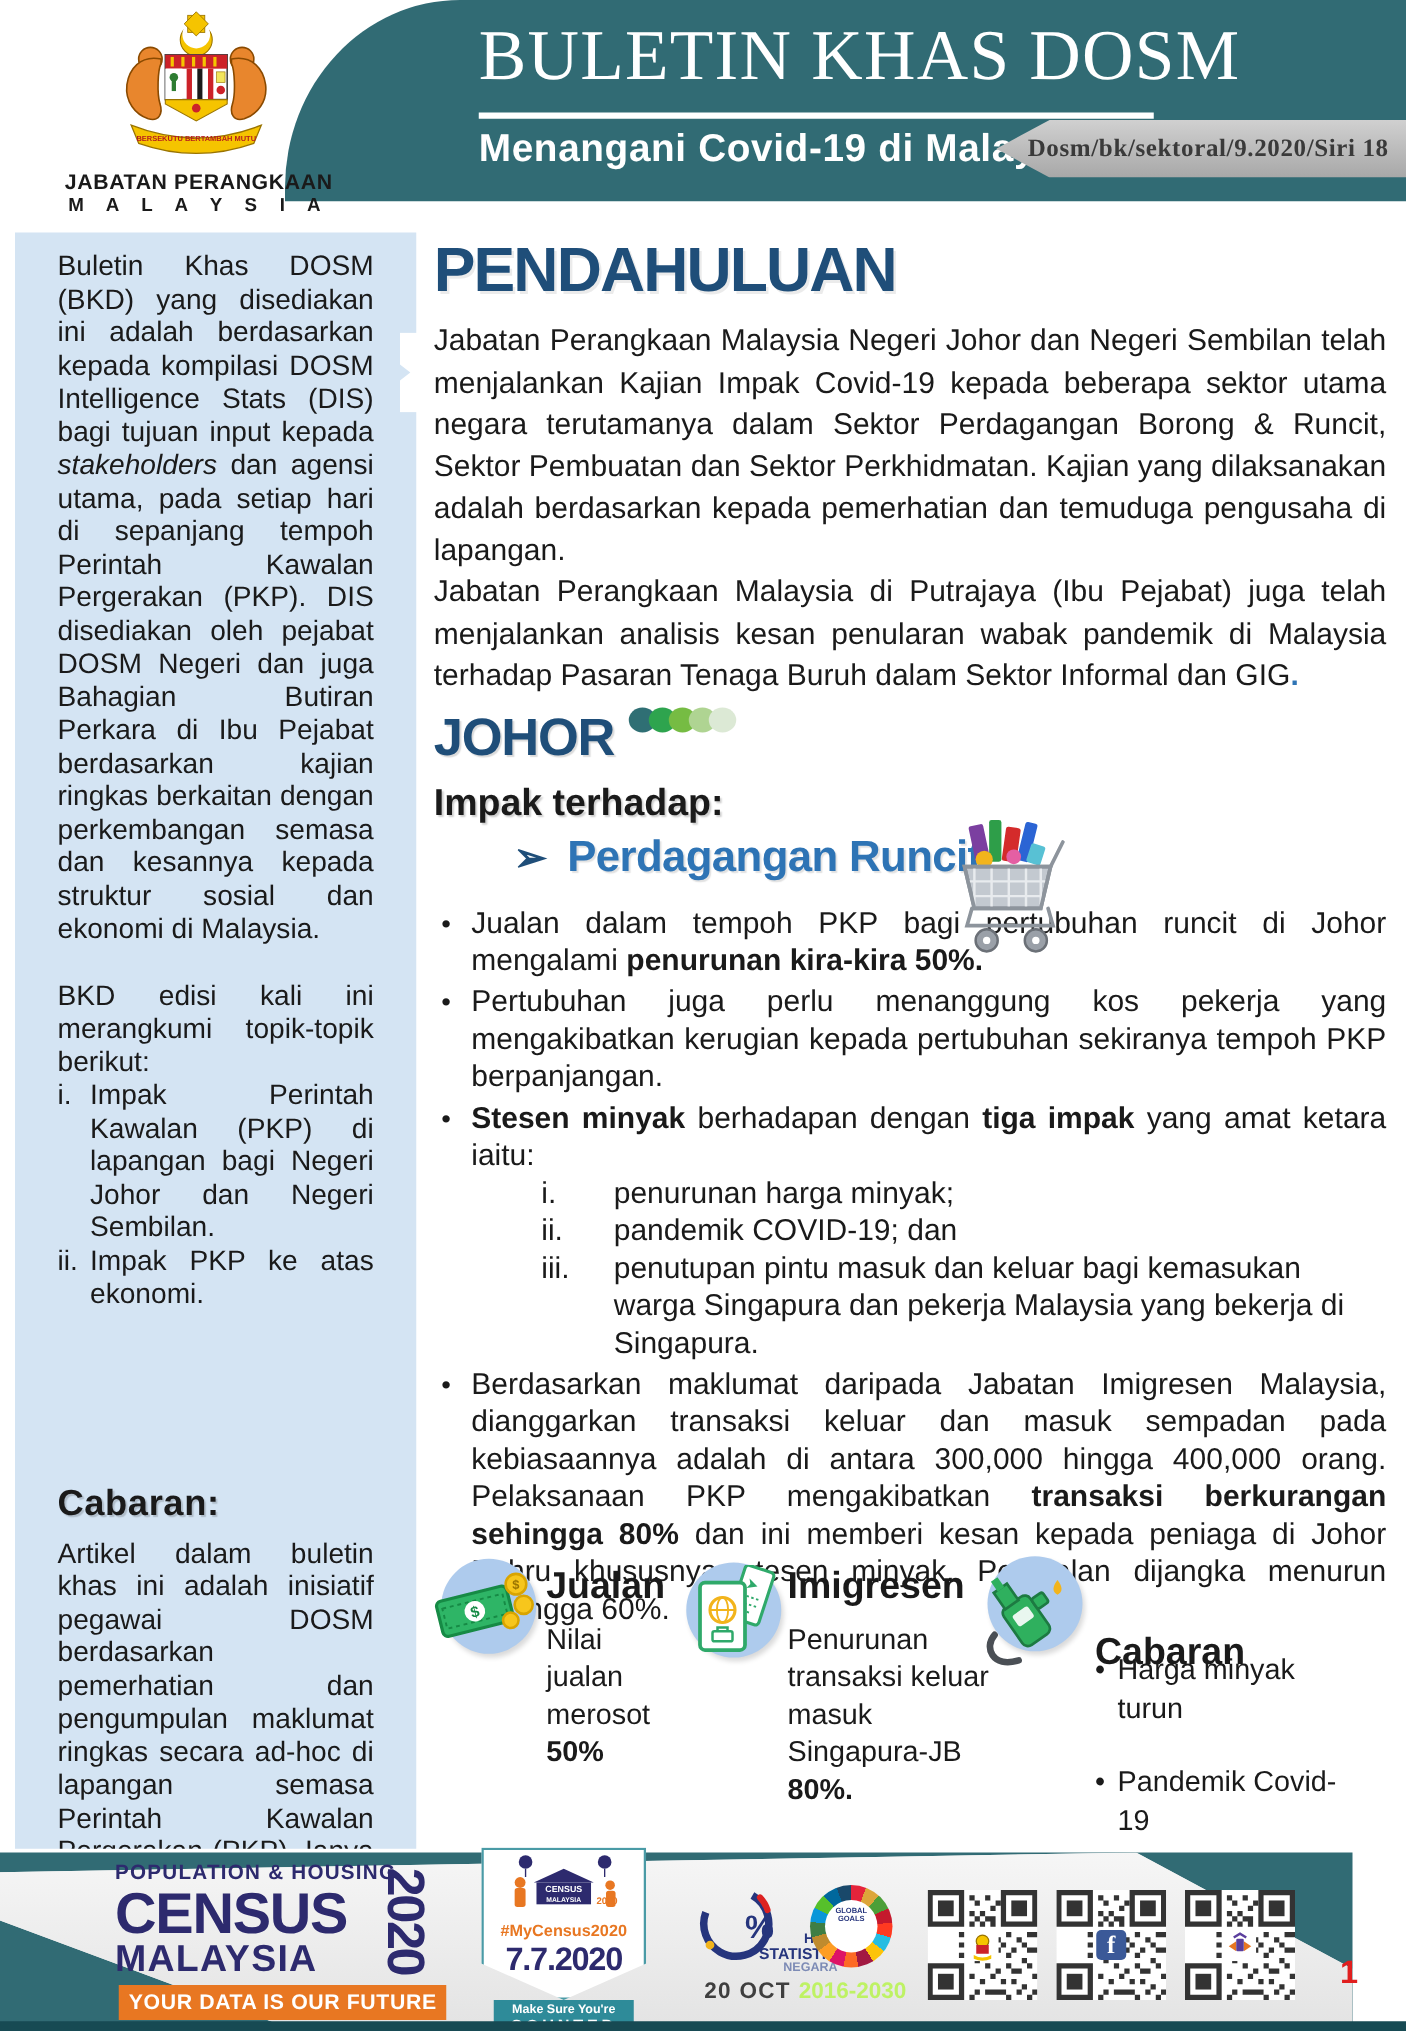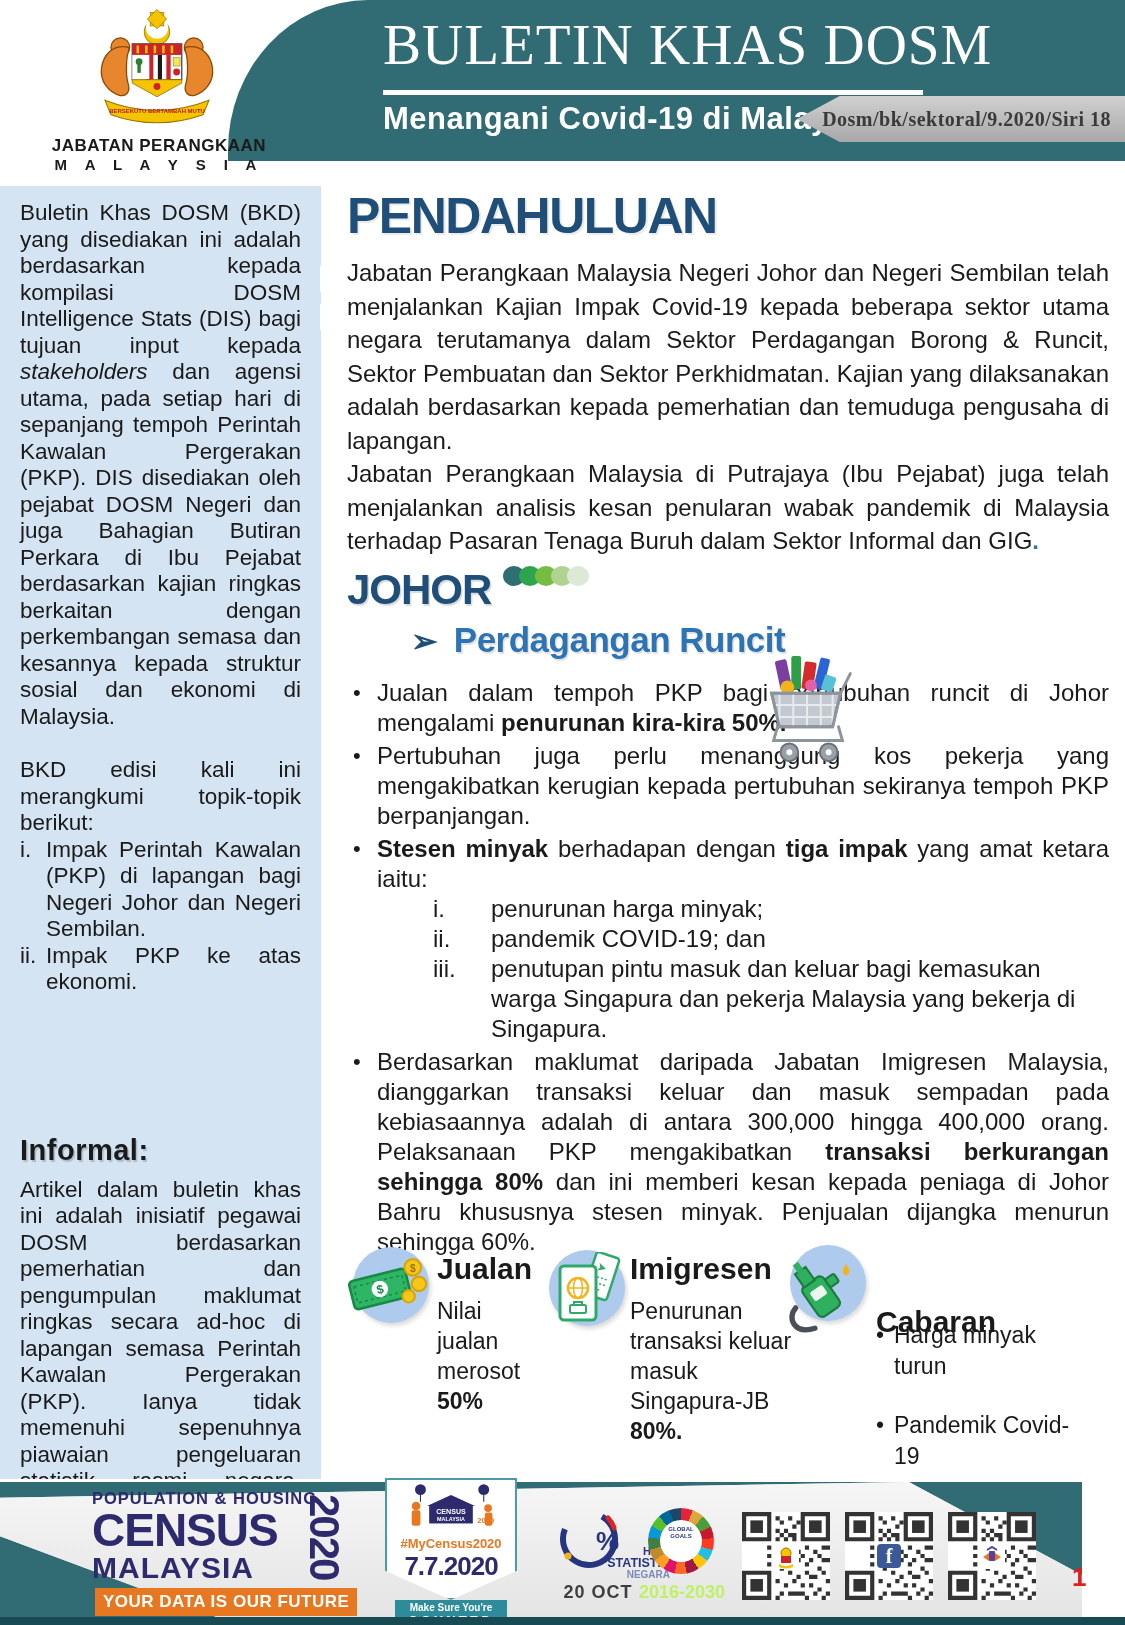--- a/index.html
+++ b/index.html
@@ -20,22 +20,22 @@
     clip-path:polygon(0 50%,13% 4%,100% 4%,100% 96%,13% 96%);
     display:flex;align-items:center;justify-content:flex-end;padding-right:14px;box-sizing:border-box;}
   .ref-banner span{font-family:"Liberation Serif",serif;font-weight:700;font-size:20px;
     color:#3a3a3a;letter-spacing:.5px;}
   .crest{position:absolute;left:66px;top:8px;width:182px;height:128px;}
   .agency{position:absolute;left:28px;top:136px;width:262px;text-align:center;line-height:1.15;}
   .agency .l1{font-size:17px;font-weight:700;letter-spacing:.5px;}
   .agency .l2{font-size:15px;font-weight:700;letter-spacing:7px;}
 
   
-  .sidebar{position:absolute;left:0;top:186px;width:321px;height:1293px;
-    background:#D4E4F3;padding:14px 20px;box-sizing:border-box;overflow:hidden;}
+  .sidebar{position:absolute;left:12px;top:186px;width:321px;height:1293px;
+    background:#D4E4F3;padding:14px 34px;box-sizing:border-box;overflow:hidden;}
   .sidebar p{margin:0;font-size:22.5px;line-height:26.5px;text-align:justify;}
   .sidebar .p1{margin-bottom:27px;}
   .side-list{margin:0;padding:0;list-style:none;}
   .side-list li{position:relative;padding-left:26px;font-size:22.5px;line-height:26.5px;text-align:justify;}
   .side-list .num{position:absolute;left:0;top:0;}
   .penafian{margin-top:138px;font-size:29px;font-weight:800;letter-spacing:.5px;
     text-shadow:1.5px 1.5px 1px rgba(0,0,0,.18);margin-bottom:10px;}
   .white-notch{position:absolute;left:320px;top:266px;width:15px;height:64px;background:#fff;
     clip-path:polygon(0 0,100% 0,100% 100%,0 100%,0 60%,55% 50%,0 40%);}
 
@@ -197,41 +197,42 @@
     <p class="p1"><span>Buletin Khas DOSM (BKD) yang disediakan ini adalah berdasarkan kepada kompilasi DOSM Intelligence Stats (DIS) bagi tujuan input kepada </span><i>stakeholders</i><span> dan agensi utama, pada setiap hari di sepanjang tempoh Perintah Kawalan Pergerakan (PKP). DIS disediakan oleh pejabat DOSM Negeri dan juga Bahagian Butiran Perkara di Ibu Pejabat berdasarkan kajian ringkas berkaitan dengan perkembangan semasa dan kesannya kepada struktur sosial dan ekonomi di Malaysia.</span></p>
     <p>BKD edisi kali ini merangkumi topik-topik berikut:</p>
     <ul class="side-list">
       <li>
         <span class="num">i.</span>
         <span>Impak Perintah Kawalan (PKP) di lapangan bagi Negeri Johor dan Negeri Sembilan.</span></li>
       <li>
         <span class="num">ii.</span>
         <span>Impak PKP ke atas ekonomi.</span></li>
     </ul>
-    <div class="penafian">Informal:</div>
+    <div class="penafian">Cabaran:</div>
     <p>Artikel dalam buletin khas ini adalah inisiatif pegawai DOSM berdasarkan pemerhatian dan pengumpulan maklumat ringkas secara ad-hoc di lapangan semasa Perintah Kawalan Pergerakan (PKP). Ianya tidak memenuhi sepenuhnya piawaian pengeluaran statistik rasmi negara. Justeru, kandungan buletin ini tidak boleh ditafsir sebagai statistik rasmi DOSM.</p>
   </div>
   <div class="white-notch"></div>
 
   <div class="main">
     <h1 class="h1">PENDAHULUAN</h1>
     <p class="body p1">Jabatan Perangkaan Malaysia Negeri Johor dan Negeri Sembilan telah menjalankan Kajian Impak Covid-19 kepada beberapa sektor utama negara terutamanya dalam Sektor Perdagangan Borong &amp; Runcit, Sektor Pembuatan dan Sektor Perkhidmatan. Kajian yang dilaksanakan adalah berdasarkan kepada pemerhatian dan temuduga pengusaha di lapangan.</p>
     <p class="body"><span>Jabatan Perangkaan Malaysia di Putrajaya (Ibu Pejabat) juga telah menjalankan analisis kesan penularan wabak pandemik di Malaysia terhadap Pasaran Tenaga Buruh dalam Sektor Informal dan GIG</span><span class="blue-period">.</span></p>
 
     <div class="johor-row">
       <span class="h2">JOHOR</span>
       <span class="dots">
         <i style="background:#2F6F74"></i>
         <i style="background:#2EA44E"></i>
         <i style="background:#76BC43"></i>
         <i style="background:#AFD492"></i>
         <i style="background:#DCE9D5"></i>
       </span>
     </div>
 
+    <div class="impact-label">Impak terhadap:</div>
     <div class="impact-row">
       <span class="impact-arrow">➢</span>
       <span class="impact-item">Perdagangan Runcit</span>
     </div>
 
     <ul class="bullets">
       <li><span>Jualan dalam tempoh PKP bagi pertubuhan runcit di Johor mengalami </span><span class="b">penurunan kira-kira 50%.</span></li>
       <li><span>Pertubuhan juga perlu menanggung kos pekerja yang mengakibatkan kerugian kepada pertubuhan sekiranya tempoh PKP berpanjangan.</span></li>
       <li><span class="b">Stesen minyak</span><span> berhadapan dengan </span><span class="b">tiga impak</span><span> yang amat ketara iaitu:</span>
         <div class="sub-item">

